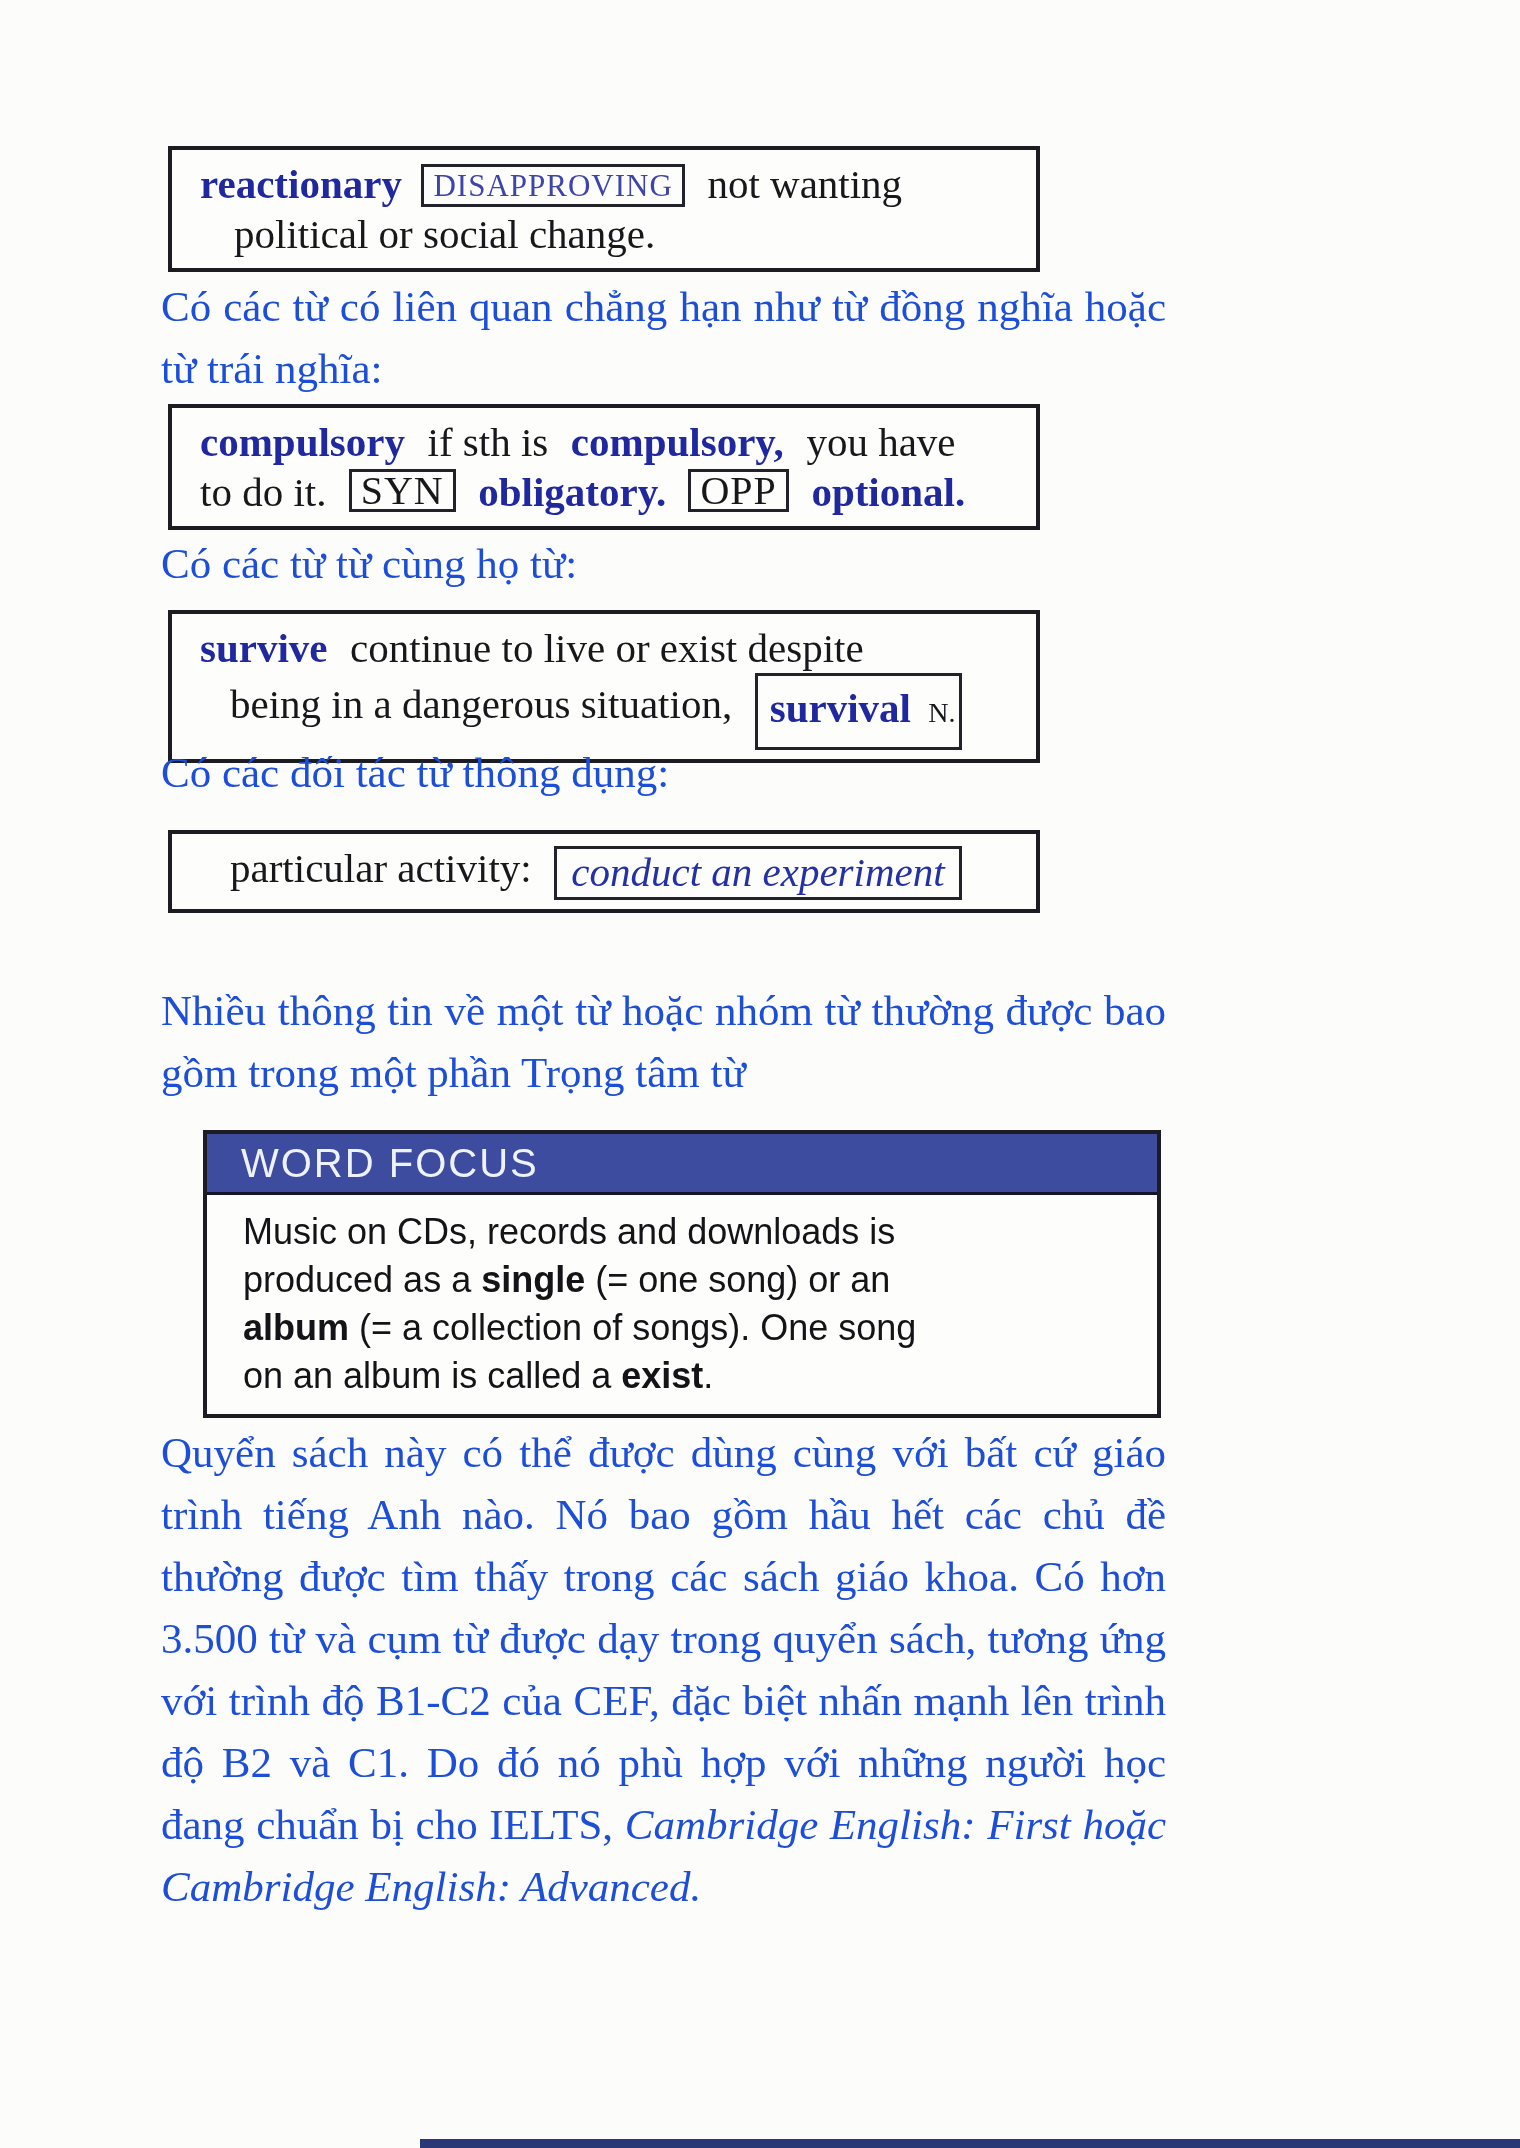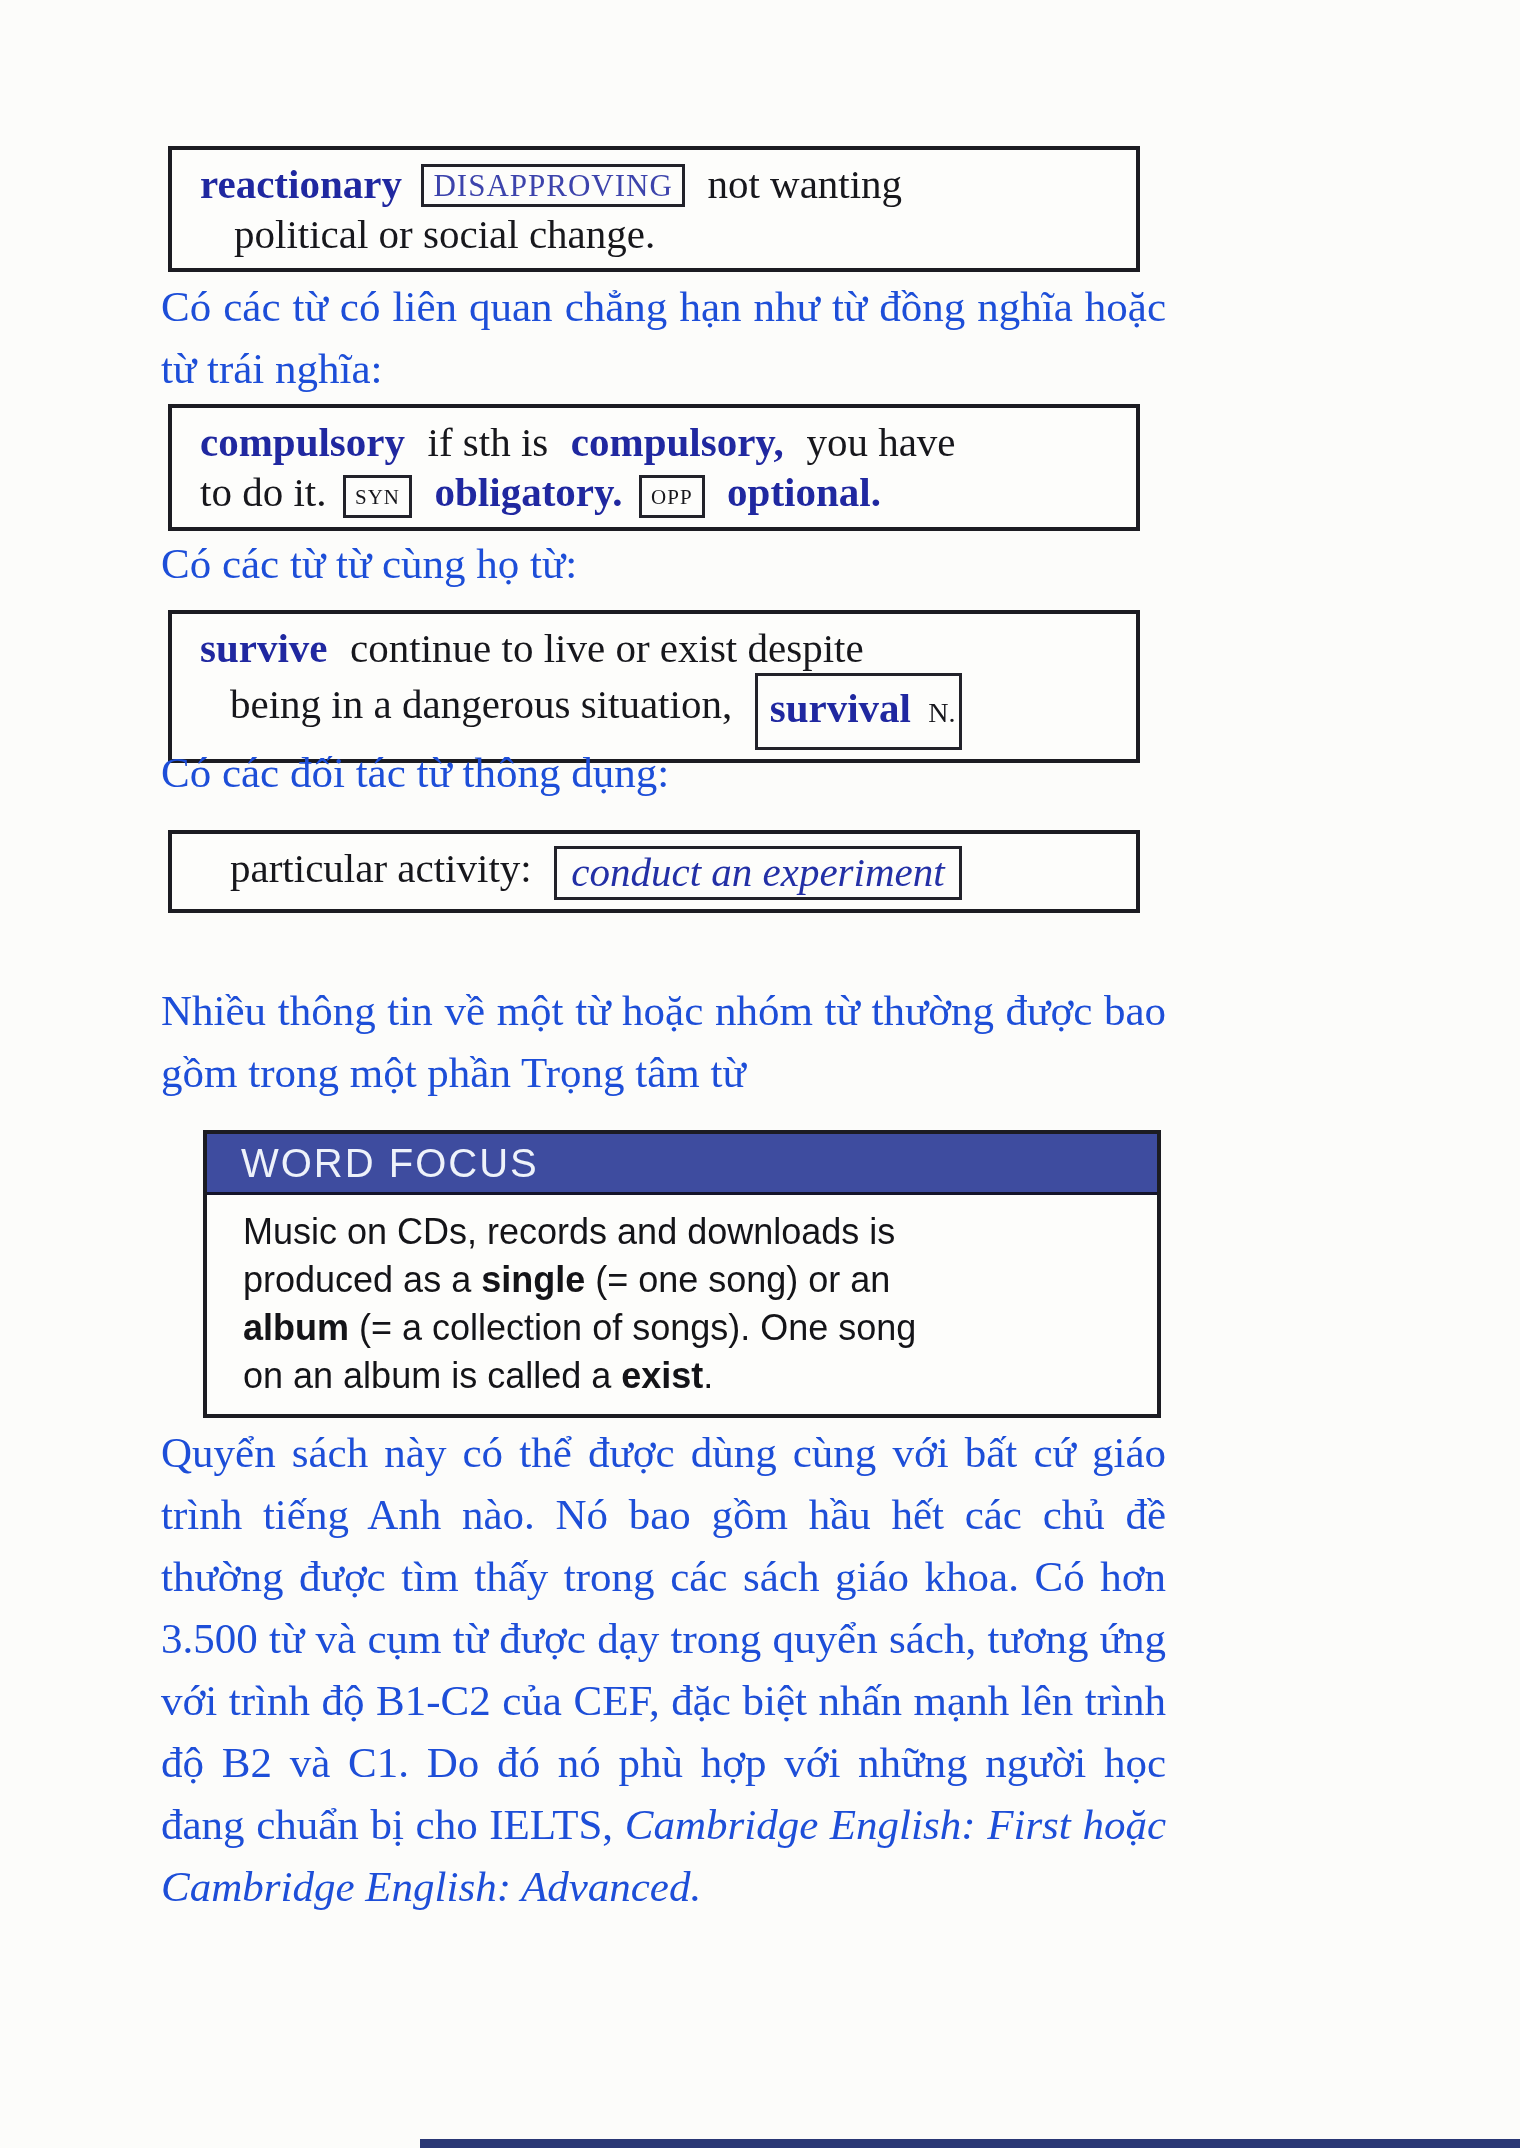--- a/index.html
+++ b/index.html
@@ -3,32 +3,32 @@
 <meta charset="utf-8">
 <style>
   html,body{margin:0;padding:0;background:#e9e9e6;}
   .page{
     position:relative;width:1520px;height:2148px;margin:0 auto;
     background:#fcfcfa;color:#17171c;overflow:hidden;
     font-family:"Liberation Serif", serif;
   }
   
   .ebox{
-    position:absolute;left:168px;width:972px;box-sizing:border-box;
+    position:absolute;left:168px;width:872px;box-sizing:border-box;
     border:4px solid #1c1c22;background:#fdfdfb;
     padding:9px 16px 9px 28px;font-size:41px;line-height:50px;
   }
   .eline{white-space:nowrap;}
   .ind1{padding-left:34px;}
   .ind2{padding-left:30px;}
   .hw{color:#2028a0;font-weight:bold;}
   .g{margin-left:0.30em;}
   .tagbox{
     display:inline-block;border:3px solid #22222a;padding:1px 9px 0 9px;
-    font-size:21px;line-height:36px;vertical-align:2px;letter-spacing:1px;
+    font-size:40px;line-height:36px;vertical-align:2px;letter-spacing:1px;
   }
   .tagbox.blue{color:#3d44ac;font-size:31px;}
   .innerbox{
     display:inline-block;border:3px solid #22222a;padding:0 4px 2px 12px;
     line-height:64px;vertical-align:-4px;
   }
   .pos{font-size:28px;margin-left:0.25em;}
   .reg{font-size:29px;letter-spacing:1px;margin-left:0.35em;}
   .exbox{
     display:inline-block;border:3px solid #22222a;padding:0 14px 2px 14px;

